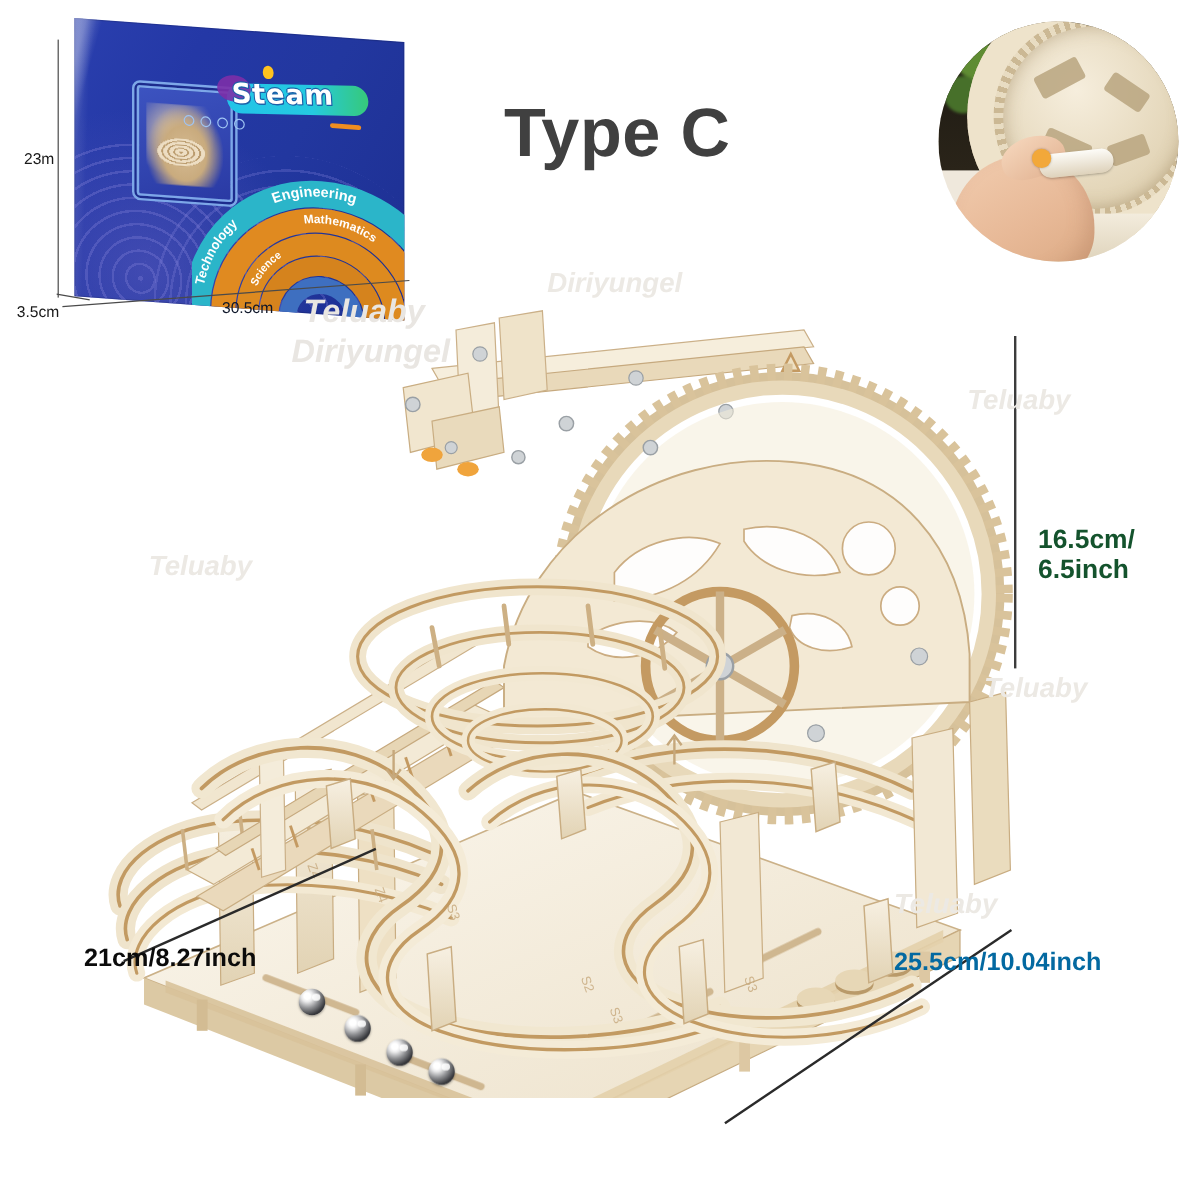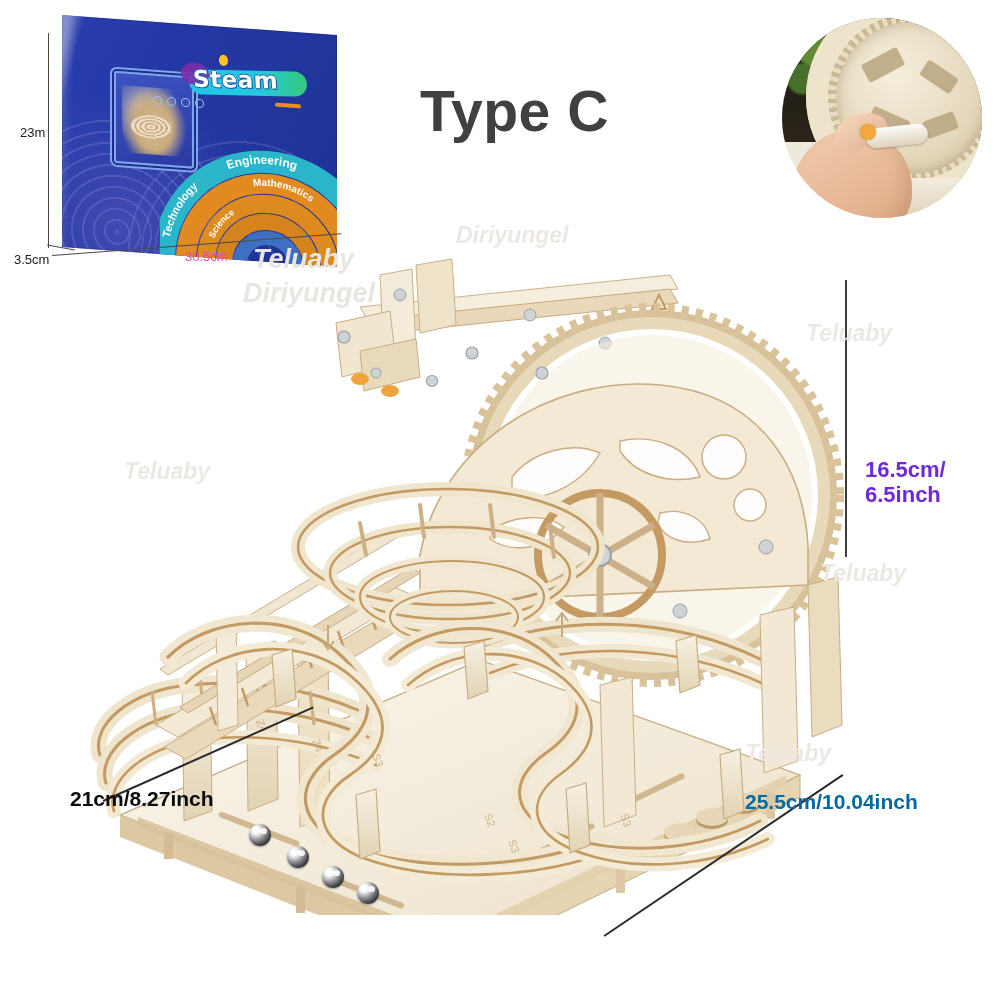--- a/index.html
+++ b/index.html
@@ -107,21 +107,21 @@
   .arc-label{
     font-family:"Liberation Sans",sans-serif;fill:#ffffff;font-weight:bold;
   }
 
   
   #dim-box-height-line{left:48px;top:33px;width:1px;height:215px;background:#4a4a4a;}
   #dim-box-height-label{left:20px;top:125px;font-size:13px;color:#1a1a1a;}
   #dim-box-depth-label{left:14px;top:252px;font-size:13px;color:#1a1a1a;}
   #dim-box-depth-tick{left:47px;top:247px;width:28px;height:1px;background:#4a4a4a;transform:rotate(10deg);}
   #dim-box-width-line{left:52px;top:255px;width:290px;height:1px;background:#4a4a4a;transform:rotate(-4.3deg);transform-origin:left center;}
-  #dim-box-width-label{left:185px;top:249px;font-size:13px;color:#ec4899;}
+  #dim-box-width-label{left:185px;top:249px;font-size:13px;color:#0f172a;}
 
   
   #type-title{
     left:420px;top:78px;
     font-size:57px;font-weight:bold;letter-spacing:.5px;
     color:#404040;
     font-family:"Liberation Sans",sans-serif;
   }
 
   
@@ -188,21 +188,21 @@
   #manual-drive-label{
     position:absolute;left:0;top:206px;width:220px;text-align:center;
     font-size:25px;font-weight:bold;color:#c85a1b;
   }
 
   
   #product-photo{left:60px;top:255px;width:800px;height:660px;}
 
   
   #dim-height-line{left:845px;top:280px;width:2px;height:277px;background:#3c3c3c;}
-  #dim-height-label{left:865px;top:437px;font-size:22px;font-weight:bold;line-height:1.15;color:#6d28d9;margin-top:20px;}
+  #dim-height-label{left:865px;top:437px;font-size:22px;font-weight:bold;line-height:1.15;color:#14532d;}
   #dim-width-left-line{
     left:103px;top:800px;width:230px;height:1.6px;background:#2a2a2a;
     transform:rotate(-24deg);transform-origin:left center;
   }
   #dim-width-left-label{left:70px;top:787px;font-size:21px;font-weight:bold;color:#0b0b0b;}
   #dim-depth-right-line{
     left:604px;top:935px;width:288px;height:1.6px;background:#2a2a2a;
     transform:rotate(-34deg);transform-origin:left center;
   }
   #dim-depth-right-label{left:745px;top:790px;font-size:21px;font-weight:bold;color:#0369a1;}

